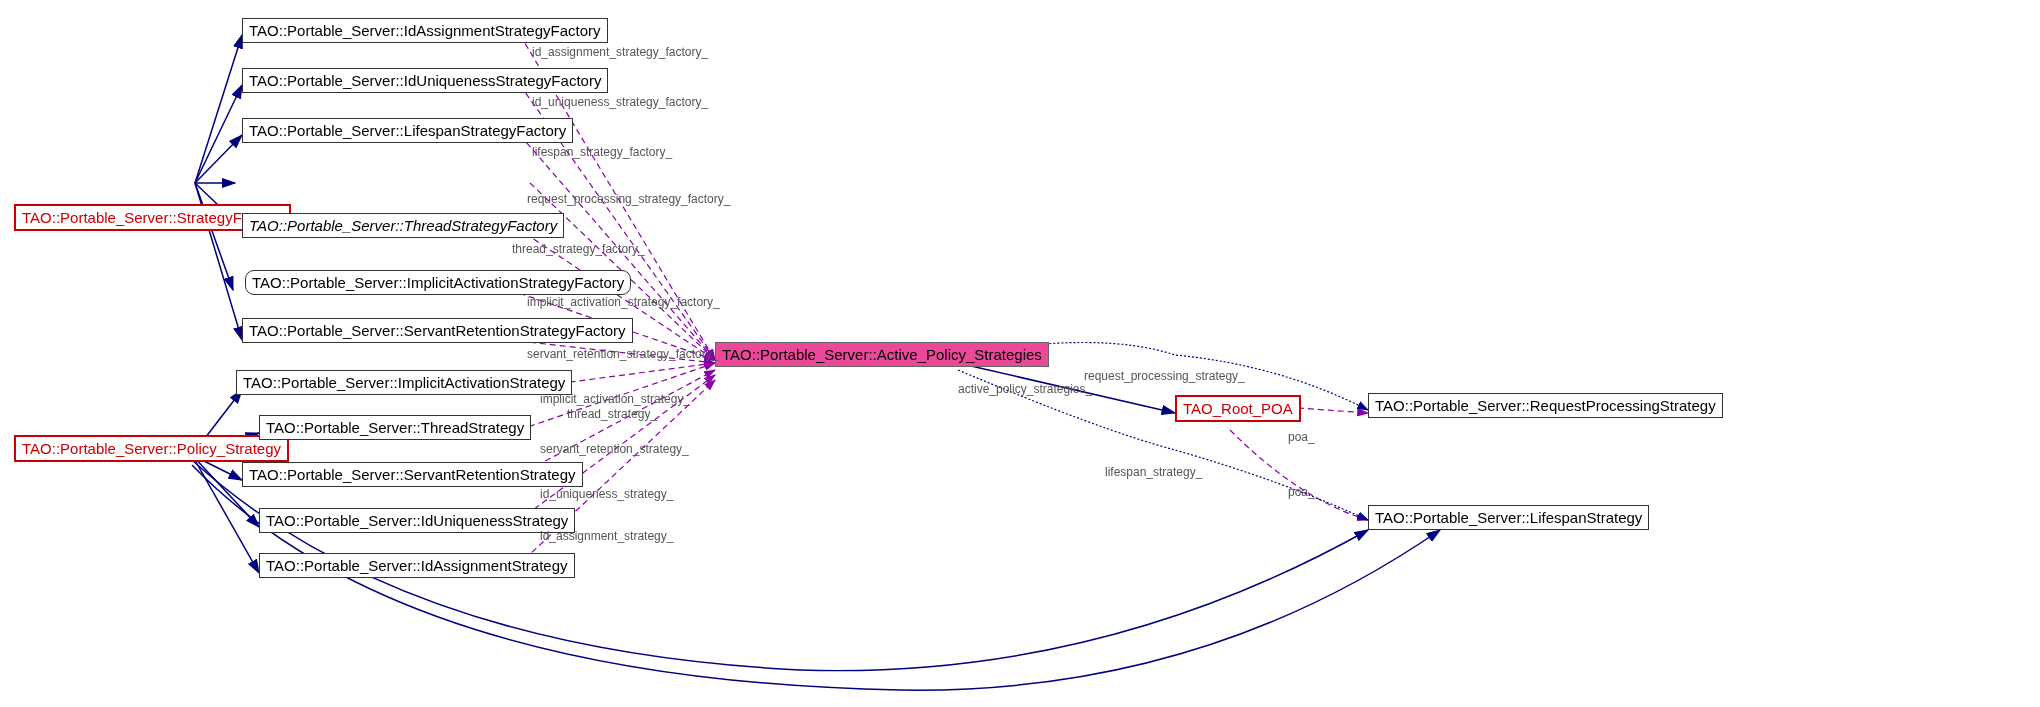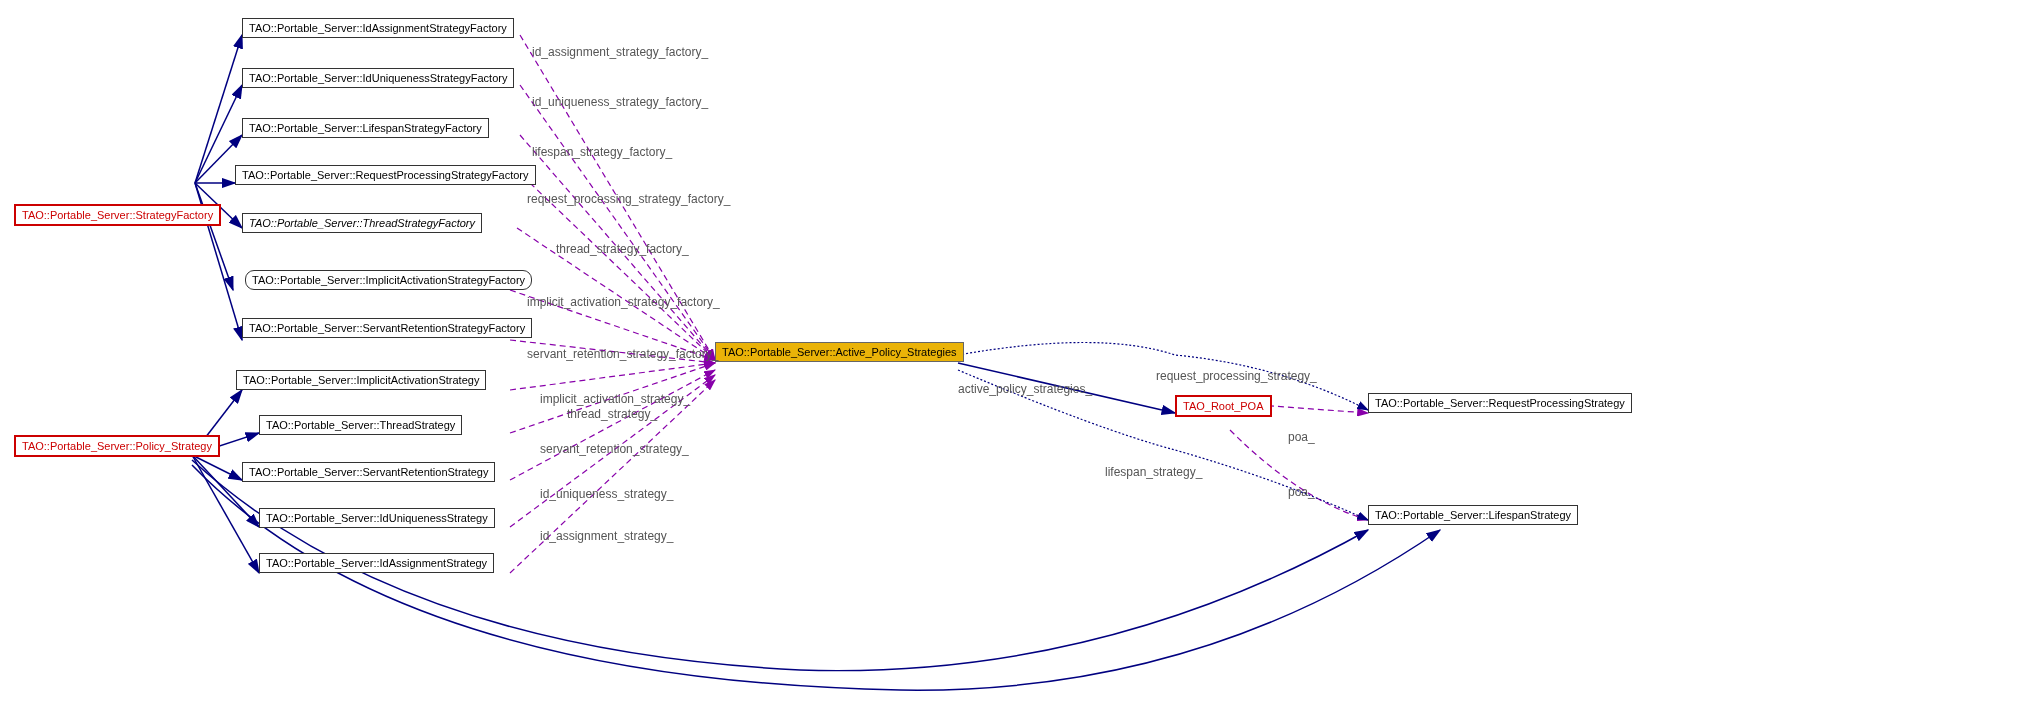--- a/index.html
+++ b/index.html
@@ -9,29 +9,29 @@
       width: 2040px;
       height: 707px;
       background: #ffffff;
     }
     .node {
       position: absolute;
       background: #ffffff;
       border: 1px solid #333;
       padding: 3px 6px;
       white-space: nowrap;
-      font-size: 11px;
+      font-size: 15px;
       color: #000;
     }
     .node.highlighted {
       border: 2px solid #cc0000;
       color: #cc0000;
     }
     .node.gray-bg {
-      background: #eab308;
+      background: #ec4899;
       border: 1px solid #666;
     }
     .edge-label {
       position: absolute;
       font-size: 12px;
       color: #555;
       white-space: nowrap;
       margin-top: 37px;
     }
     svg.edges {
@@ -124,23 +124,20 @@
   </div>
 
   <div class="node" style="left:242px; top:68px;">
     <span>TAO::Portable_Server::IdUniquenessStrategyFactory</span>
   </div>
 
   <div class="node" style="left:242px; top:118px;">
     <span>TAO::Portable_Server::LifespanStrategyFactory</span>
   </div>
 
-  <div class="node" style="left:235px; top:165px;">
-    <span>TAO::Portable_Server::RequestProcessingStrategyFactory</span>
-  </div>
 
   <div class="node" style="left:242px; top:213px;font-style:italic;">
     <span>TAO::Portable_Server::ThreadStrategyFactory</span>
   </div>
 
   <div class="node" style="left:245px; top:270px;border-radius:9px;">
     <span>TAO::Portable_Server::ImplicitActivationStrategyFactory</span>
   </div>
 
   <div class="node" style="left:242px; top:318px;">
@@ -184,26 +181,26 @@
   </div>
 
   <div class="node" style="left:1368px; top:505px;">
     <span>TAO::Portable_Server::LifespanStrategy</span>
   </div>
 
   <div class="edge-label" style="left:532px; top:8px;">id_assignment_strategy_factory_</div>
   <div class="edge-label" style="left:532px; top:58px;">id_uniqueness_strategy_factory_</div>
   <div class="edge-label" style="left:532px; top:108px;">lifespan_strategy_factory_</div>
   <div class="edge-label" style="left:527px; top:155px;">request_processing_strategy_factory_</div>
-  <div class="edge-label" style="left:556px; top:205px;">thread_strategy_factory_</div>
+  <div class="edge-label" style="left:512px; top:205px;">thread_strategy_factory_</div>
   <div class="edge-label" style="left:527px; top:258px;">implicit_activation_strategy_factory_</div>
   <div class="edge-label" style="left:527px; top:310px;">servant_retention_strategy_factory_</div>
   <div class="edge-label" style="left:540px; top:355px;text-align:right;">implicit_activation_strategy_</div>
   <div class="edge-label" style="left:567px; top:370px;">thread_strategy_</div>
   <div class="edge-label" style="left:540px; top:405px;">servant_retention_strategy_</div>
   <div class="edge-label" style="left:540px; top:450px;">id_uniqueness_strategy_</div>
   <div class="edge-label" style="left:540px; top:492px;">id_assignment_strategy_</div>
   <div class="edge-label" style="left:958px; top:345px;">active_policy_strategies_</div>
-  <div class="edge-label" style="left:1128px; top:332px;padding-left:28px;">request_processing_strategy_</div>
+  <div class="edge-label" style="left:1056px; top:332px;padding-left:28px;">request_processing_strategy_</div>
   <div class="edge-label" style="left:1288px; top:393px;">poa_</div>
   <div class="edge-label" style="left:1105px; top:428px;">lifespan_strategy_</div>
   <div class="edge-label" style="left:1288px; top:448px;">poa_</div>
 </div>
 
 </body></html>

